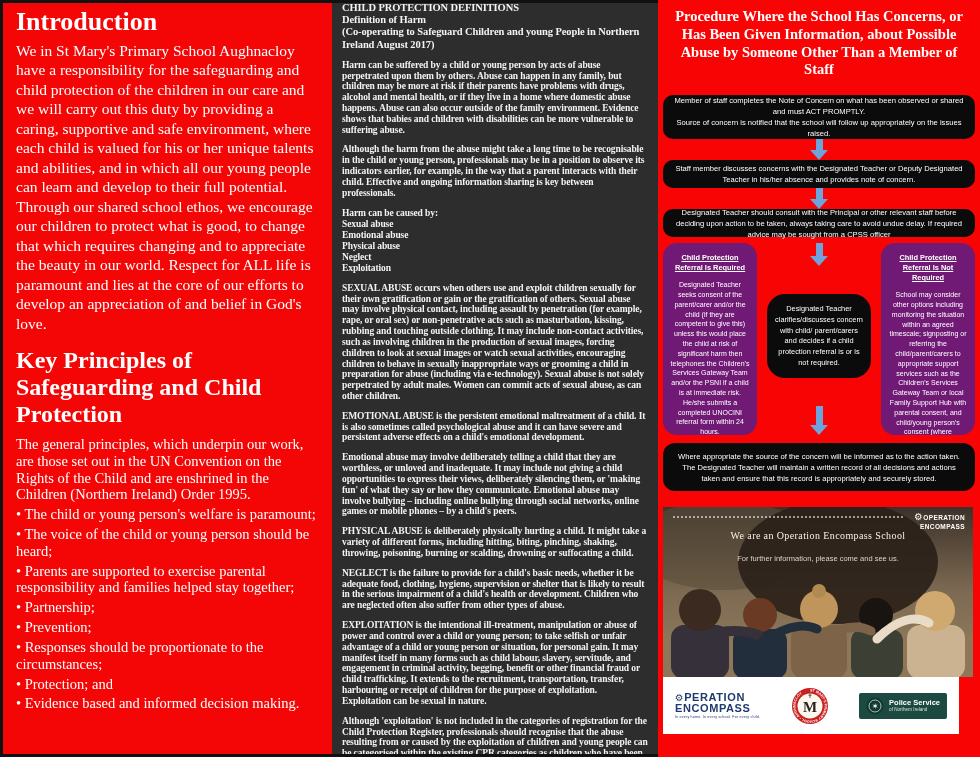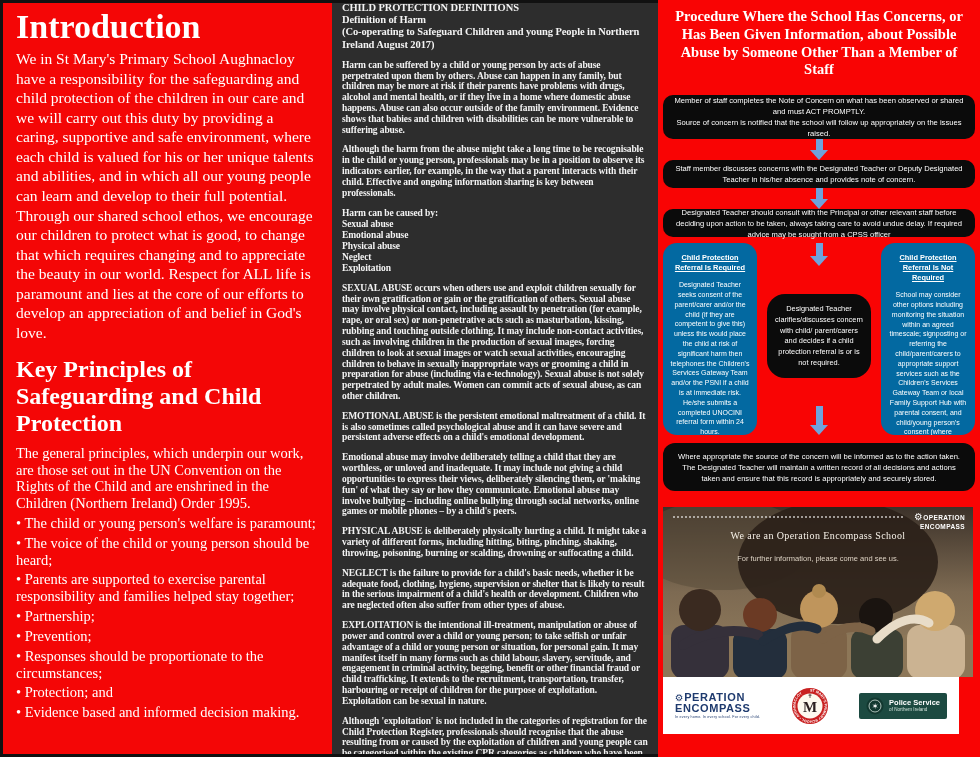--- a/index.html
+++ b/index.html
@@ -8,21 +8,21 @@
     font-family:"Liberation Serif", serif;
     outline:3px solid #111; outline-offset:-3px;
     background:#000;
   }
   
   .panel-left {
     width:332px; height:757px; box-sizing:border-box;
     background:#f40606; color:#ffffff;
     padding:8px 14px 6px 16px; overflow:hidden;
   }
-  .panel-left h1 { font-size:34px; font-weight:bold; margin:0 0 4px 0; line-height:1.1; }
+  .panel-left h1 { font-size:26px; font-weight:bold; margin:0 0 4px 0; line-height:1.1; }
   .panel-left h2 { font-size:24px; font-weight:bold; margin:14px 0 8px 0; line-height:1.12; }
   .intro-body { font-size:15.5px; line-height:1.26; }
   .principles-intro { font-size:14.5px; line-height:1.16; margin-bottom:2px; }
   .bullet { font-size:14.5px; line-height:1.16; margin-top:3px; }
   .bullet::before { content:"• "; }
   
   .panel-mid {
     width:326px; height:757px; box-sizing:border-box;
     background:#2d2d2d; color:#f3f3f3;
     padding:2px 10px 2px 10px; overflow:hidden;
@@ -56,21 +56,21 @@
   .varrow { display:flex; flex-direction:column; align-items:center; }
   .varrow .shaft { width:7px; flex:1; background:#6fa3dc; }
   .varrow .head {
     width:0; height:0;
     border-left:9px solid transparent; border-right:9px solid transparent;
     border-top:10px solid #6fa3dc;
   }
   .varrow.short { height:21px; margin:0 auto; }
   .three { display:flex; justify-content:space-between; height:192px; margin-top:6px; }
   .sidebox {
-    width:94px; border-radius:14px; background:#0369a1; color:#fff;
+    width:94px; border-radius:14px; background:#701a75; color:#fff;
     font-family:"Liberation Sans", sans-serif; text-align:center;
     padding:9px 6px; box-sizing:border-box; overflow:hidden;
   }
   .sb-h { font-size:7.4px; font-weight:bold; text-decoration:underline; line-height:1.35; margin:1px 0 7px 0; }
   .sb-b { font-size:7px; line-height:1.4; }
   .center-flow { width:106px; display:flex; flex-direction:column; align-items:center;gap:28px; }
   .center-flow .varrow.a1 { flex:0.8; align-self:center; }
   .center-flow .varrow.a2 { flex:1; align-self:center; }
   .clarify {
     width:104px; height:84px; border-radius:18px; flex:none;

